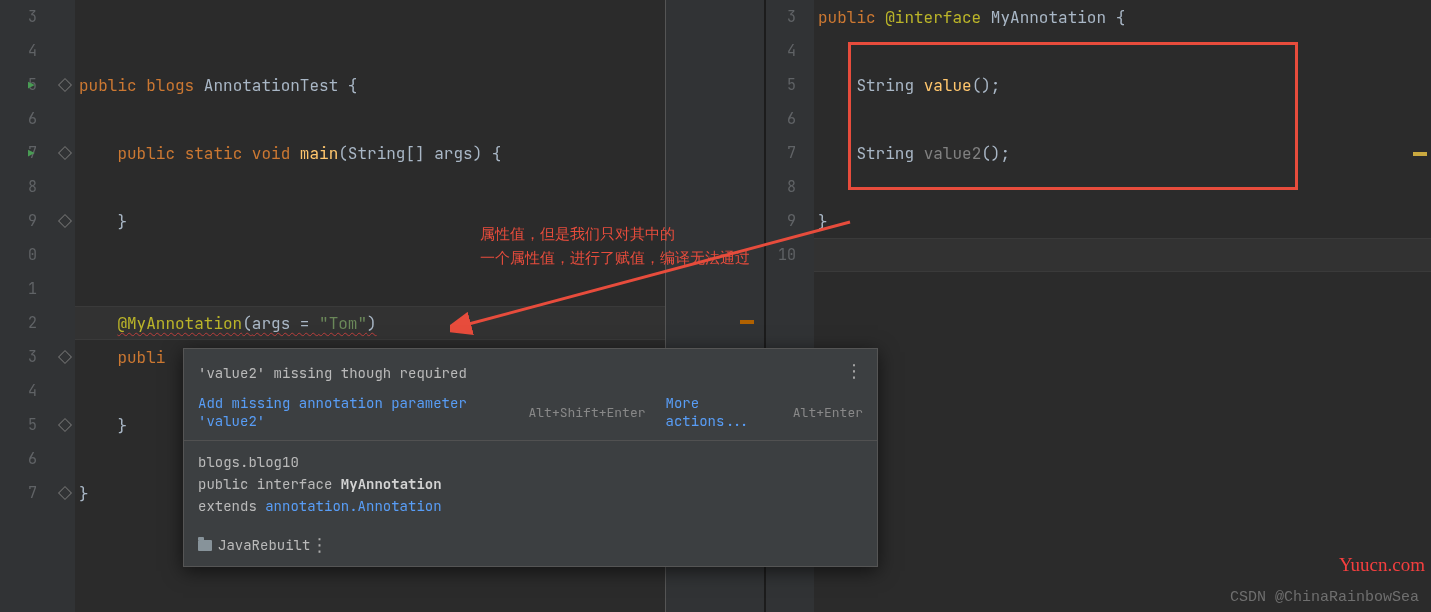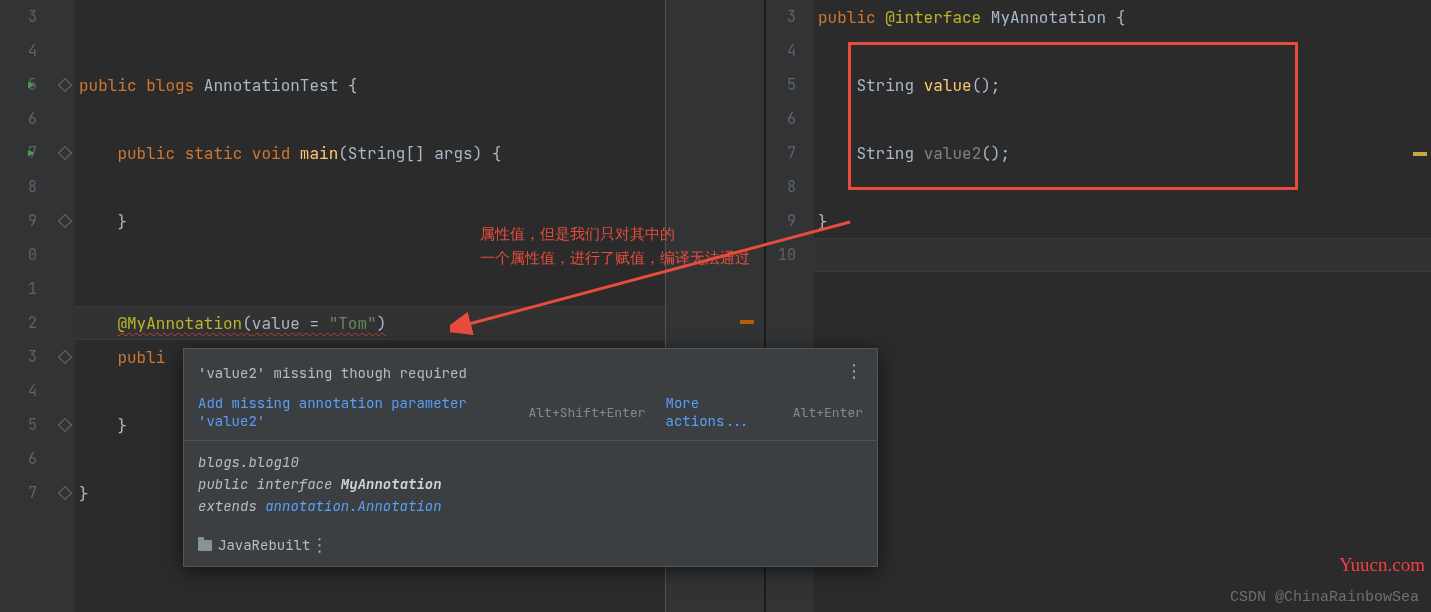--- a/index.html
+++ b/index.html
@@ -155,21 +155,20 @@
     display: flex;
     align-items: center;
     gap: 10px;
     border-bottom: 1px solid #515151;
   }
   .tooltip-link { color: #589df6; cursor: pointer; }
   .tooltip-hint { color: #888; font-size: 13px; }
   .tooltip-body {
     padding: 10px 14px 8px 14px;
     line-height: 22px;
-    font-style: italic;
   }
   .tooltip-footer {
     padding: 8px 14px 10px 14px;
     display: flex;
     justify-content: flex-start;
     align-items: center;
     color: #bababa;
   }
   .folder-icon {
     display: inline-block;
@@ -287,21 +286,21 @@
     <div class="code-area">
       <div class="code-line"></div>
       <div class="code-line"></div>
       <div class="code-line"><span class="kw">public</span><span> </span><span class="kw">blogs</span><span> </span><span class="plain">AnnotationTest</span><span class="plain"> {</span></div>
       <div class="code-line"></div>
       <div class="code-line"><span>    </span><span class="kw">public</span><span> </span><span class="kw">static</span><span> </span><span class="kw">void</span><span> </span><span class="name">main</span><span class="plain">(String[] args) {</span></div>
       <div class="code-line"></div>
       <div class="code-line"><span>    </span><span class="plain">}</span></div>
       <div class="code-line"></div>
       <div class="code-line"></div>
-      <div class="code-line highlight-line"><span>    </span><span class="wavy"><span class="at">@MyAnnotation</span><span class="plain">(</span><span class="plain">value = </span><span class="str">"Tom"</span><span class="plain">)</span></span></div>
+      <div class="code-line highlight-line"><span>    </span><span class="wavy"><span class="at">@MyAnnotation</span><span class="plain">(</span><span class="plain">args = </span><span class="str">"Tom"</span><span class="plain">)</span></span></div>
       <div class="code-line"><span>    </span><span class="kw">publi</span></div>
       <div class="code-line"></div>
       <div class="code-line"><span>    </span><span class="plain">}</span></div>
       <div class="code-line"></div>
       <div class="code-line"><span class="plain">}</span></div>
     </div>
   </div>
 
   <div class="divider">
     <div class="minimap-mark"></div>

